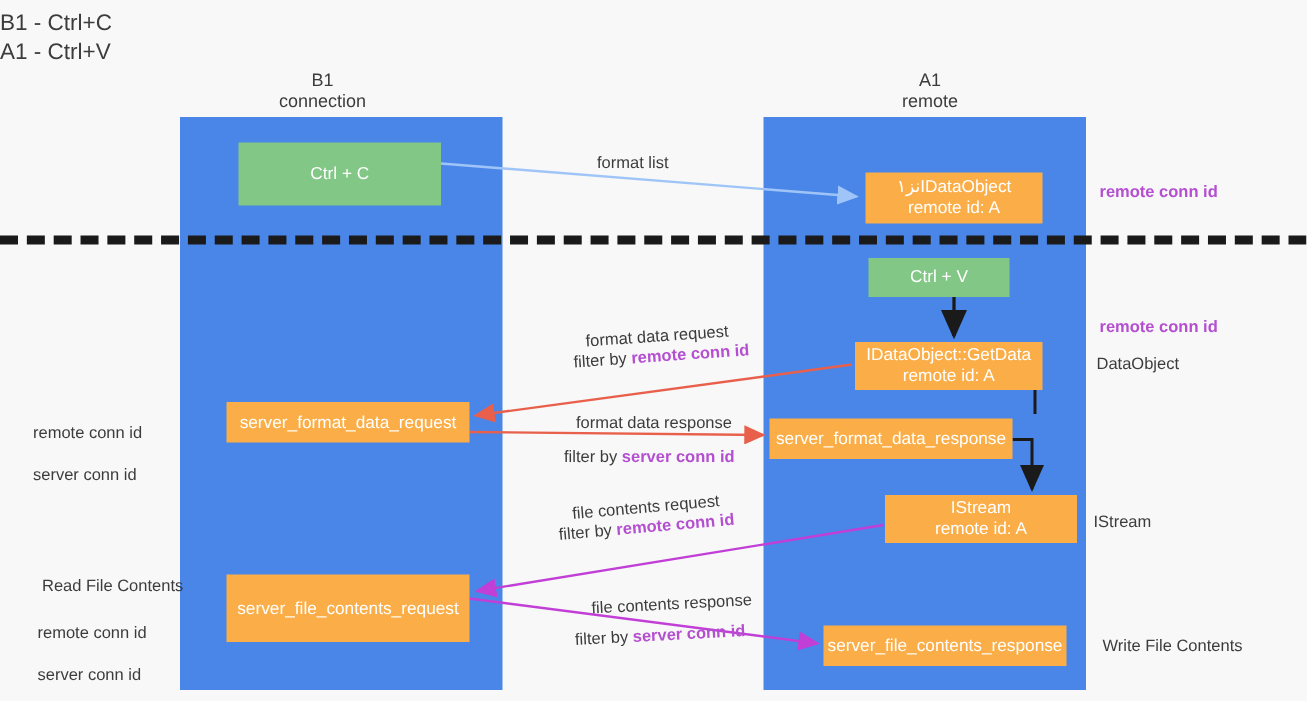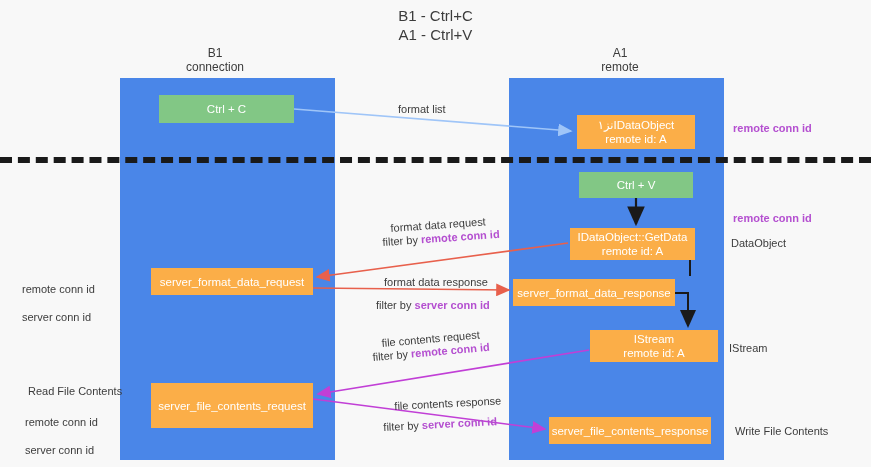--- a/index.html
+++ b/index.html
@@ -10,21 +10,21 @@
     color:#3c3c3c;
     overflow:hidden;
     position:relative;
   }
   #stage{position:absolute;left:0;top:0;width:871px;height:467px;}
   .abs{position:absolute;}
 
   
   .title{
     left:0;top:6px;width:871px;
-    text-align:center;font-size:15px;line-height:19px;color:#3c3c3c;
+    text-align:left;font-size:15px;line-height:19px;color:#3c3c3c;
     white-space:pre-line;
   }
 
   
   .colhead{
     text-align:center;font-size:12px;line-height:14px;color:#3c3c3c;
     white-space:pre-line;
   }
   .colhead.b1{left:155px;top:46px;width:120px;}
   .colhead.a1{left:560px;top:46px;width:120px;}
@@ -44,23 +44,23 @@
   .node{
     box-sizing:border-box;
     display:flex;flex-direction:column;
     align-items:center;justify-content:center;
     color:#ffffff;font-size:11.5px;line-height:14px;
     text-align:center;white-space:pre-line;
   }
   .node.green{background:#82c785;}
   .node.orange{background:#fbae48;}
 
-  .n-ctrlc{left:159px;top:95px;width:135px;height:28px;}
+  .n-ctrlc{left:159px;top:95px;width:135px;height:42px;}
   .n-idataobject{left:577px;top:115px;width:118px;height:34px;}
-  .n-ctrlv{left:579px;top:172px;width:114px;height:26px;}
+  .n-ctrlv{left:579px;top:172px;width:94px;height:26px;}
   .n-getdata{left:570px;top:228px;width:125px;height:32px;}
   .n-sfdreq{left:151px;top:268px;width:162px;height:27px;}
   .n-sfdres{left:513px;top:279px;width:162px;height:27px;}
   .n-istream{left:590px;top:330px;width:128px;height:32px;}
   .n-sfcreq{left:151px;top:383px;width:162px;height:45px;}
   .n-sfcres{left:549px;top:417px;width:162px;height:27px;}
 
   
   .ann{font-size:11px;line-height:14px;white-space:pre-line;}
   .ann.purple{color:#b44fd0;font-weight:bold;}

